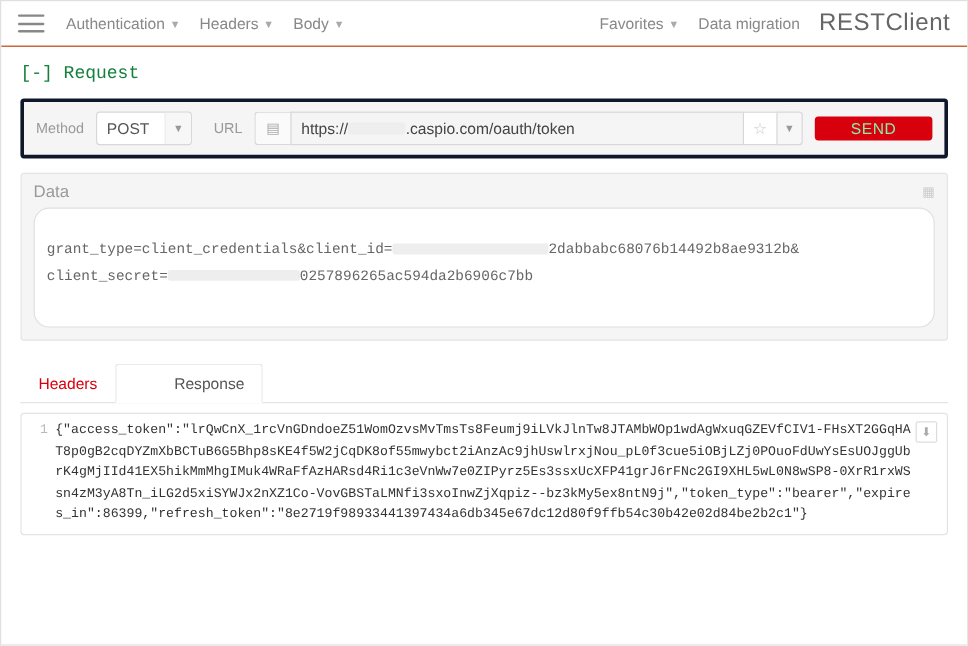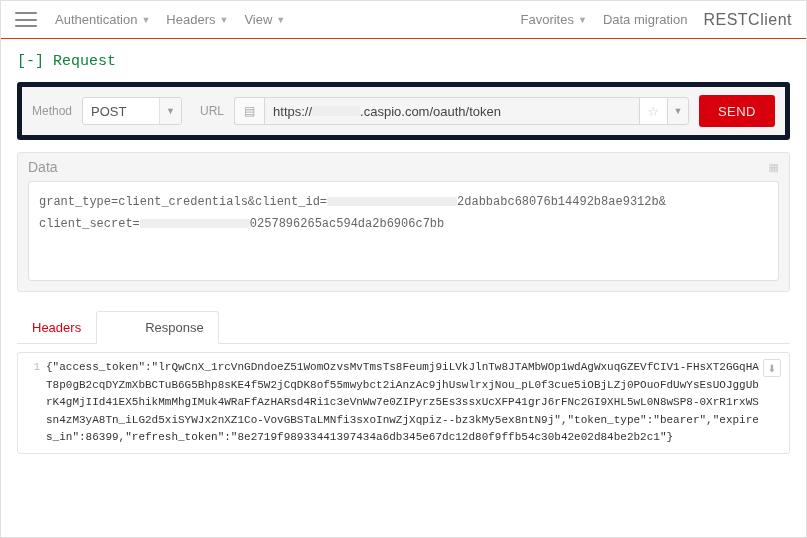--- a/index.html
+++ b/index.html
@@ -34,46 +34,46 @@
   color: #888;
   font-size: 13px;
   margin-right: 16px;
   cursor: pointer;
   display: flex;
   align-items: center;
   gap: 4px;
 }
 .caret { font-size: 9px; color: #aaa; }
 .spacer { flex: 1; }
-.brand { font-size: 16px; color: #666; letter-spacing: 0.5px; font-weight: 300; }
+.brand { font-size: 20px; color: #666; letter-spacing: 0.5px; font-weight: 300; }
 .content { padding: 14px 16px; }
 .section-header {
   font-family: "Courier New", monospace;
   font-size: 15px;
   color: #15803d;
   margin-bottom: 12px;
 }
 .section-header .toggle { cursor: pointer; }
 .request-row {
   display: flex;
   align-items: center;
   gap: 10px;
   background: #f5f5f5;
-  border: 5px solid #0f172a;
+  border: 3px solid #0f172a;
   border-radius: 3px;
   padding: 8px 10px;
 }
 .label-small { color: #999; font-size: 12px; }
 .method-select {
   position: relative;
   background: #fff;
   border: 1px solid #d8d8d8;
   border-radius: 3px;
   height: 28px;
-  width: 100px;
+  width: 80px;
   display: flex;
   align-items: center;
   padding: 0 8px;
   font-size: 13px;
   color: #555;
 }
 .method-select .split {
   position: absolute; right: 0; top: 0; bottom: 0;
   width: 22px;
   border-left: 1px solid #e2e2e2;
@@ -124,47 +124,47 @@
 }
 .redact {
   display:inline-block;
   background:#eee;
   border-radius:2px;
   height: 10px;
   vertical-align: middle;
 }
 .send-btn {
   background: #d9000d;
-  color: #e5e5e5;
+  color: #86efac;
   border: none;
   border-radius: 3px;
-  height: 32px;
-  padding: 0 19px;
+  height: 20px;
+  padding: 0 30px;
   font-size: 13px;
   letter-spacing: 0.5px;
   cursor: pointer;
 }
 .body-panel {
   margin-top: 12px;
   background: #f5f5f5;
   border: 1px solid #e4e4e4;
   border-radius: 3px;
   padding: 6px 10px 10px;
 }
 .body-header {
   display:flex;align-items:center;justify-content:space-between;
   color:#999;font-size:14px;margin-bottom:6px;
 }
 .body-text {
   width: 100%;
   height: 100px;
   background: #fff;
   border: 1px solid #e0e0e0;
-  border-radius: 3px;
-  padding: 10px 10px;
+  border-radius: 13px;
+  padding: 24px 10px;
   font-family: "Courier New", monospace;
   font-size: 12px;
   color: #666;
   line-height: 1.8;
   resize: none;
   overflow: hidden;
 }
 .body-text .redact { height:9px; }
 .response-section { margin-top: 18px; }
 .tabs {
@@ -235,21 +235,21 @@
     </div>
   <div class="menu-item">
       <span>Authentication</span>
       <span class="caret">▼</span>
     </div>
   <div class="menu-item">
       <span>Headers</span>
       <span class="caret">▼</span>
     </div>
   <div class="menu-item">
-      <span>View</span>
+      <span>Body</span>
       <span class="caret">▼</span>
     </div>
   <div class="spacer"></div>
   <div class="menu-item">
       <span>Favorites</span>
       <span class="caret">▼</span>
     </div>
   <div class="menu-item">Data migration</div>
   <div class="brand">RESTClient</div>
 </div>

